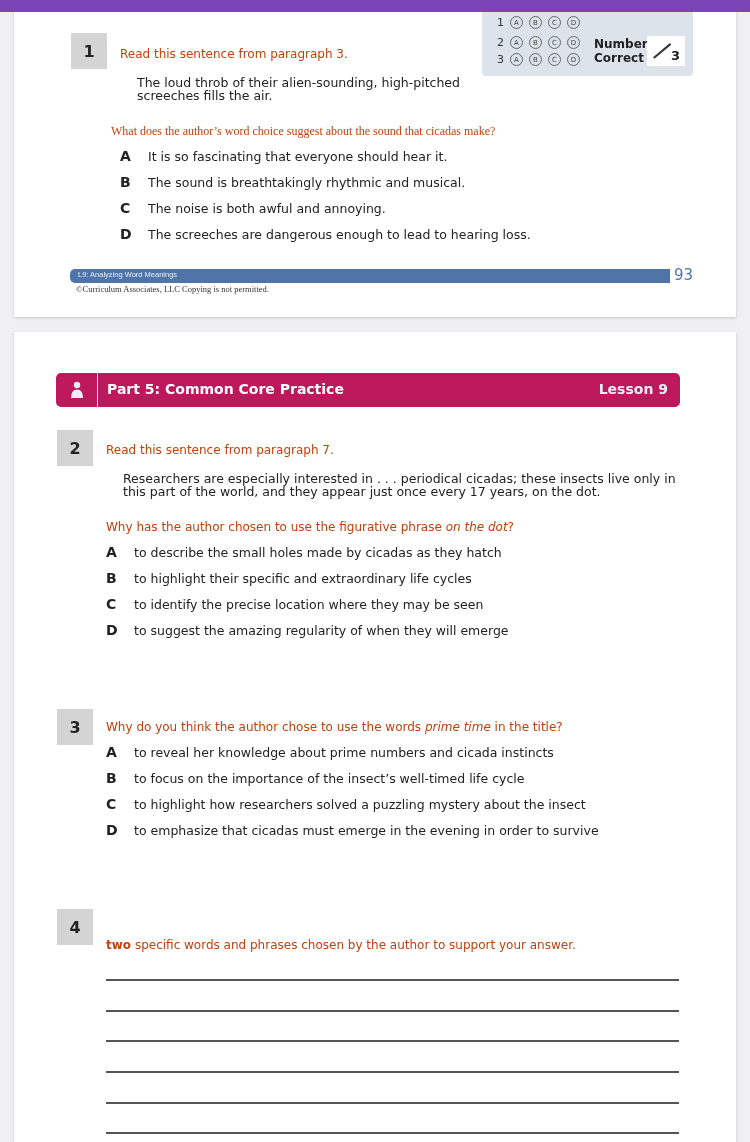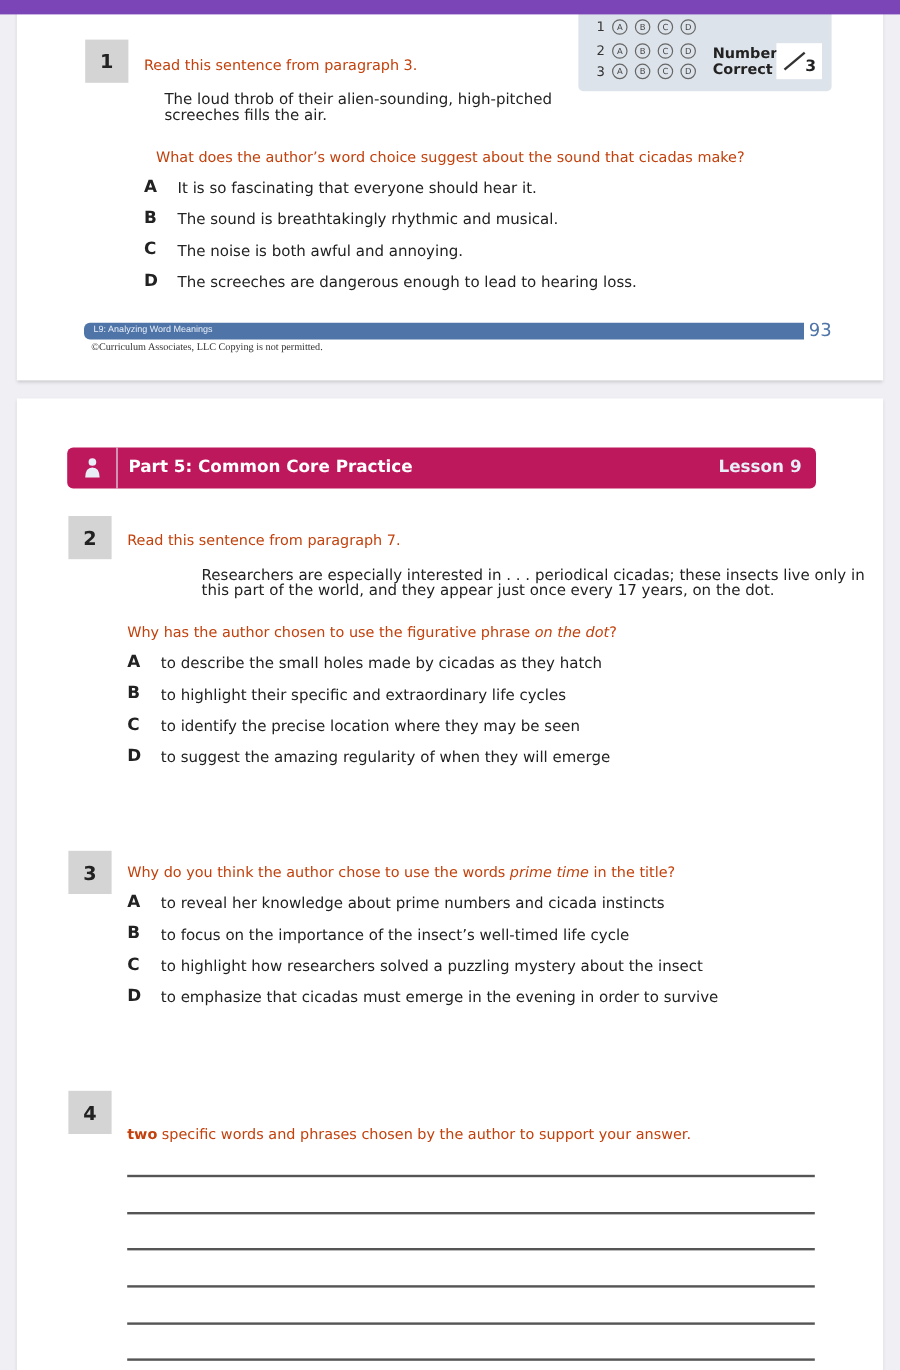--- a/index.html
+++ b/index.html
@@ -77,21 +77,21 @@
     </div>
     <div class="af-score">
       <div class="af-slash"></div>
       <div class="af-total">3</div>
     </div>
   </div>
 
   <div class="qnum" style="left:57px; top:43px;">1</div>
   <div class="txt" style="left:106px; top:56px;">Read this sentence from paragraph 3.</div>
   <div class="quote" style="left:123px; top:86px; width:330px;">The loud throb of their alien-sounding, high-pitched screeches fills the air.</div>
-  <div class="txt" style="left:116px; top:133px;">What does the author’s word choice suggest about the sound that cicadas make?</div>
+  <div class="txt" style="left:97px; top:133px;font-family:Liberation Serif, serif;">What does the author’s word choice suggest about the sound that cicadas make?</div>
 
   <div class="opt" style="left:106px; top:158px;">
     <span class="letter">A</span>
     <span>It is so fascinating that everyone should hear it.</span>
   </div>
   <div class="opt" style="left:106px; top:184px;">
     <span class="letter">B</span>
     <span>The sound is breathtakingly rhythmic and musical.</span>
   </div>
   <div class="opt" style="left:106px; top:210px;">
@@ -117,21 +117,21 @@
         <circle cx="7" cy="4" r="3.2" fill="#e9eef6"></circle>
         <path d="M1 17 Q1 8.5 7 8.5 Q13 8.5 13 17 Z" fill="#e9eef6"></path>
       </svg>
     </div>
     <div class="ph-title">Part 5: Common Core Practice</div>
     <div class="ph-lesson">Lesson 9</div>
   </div>
 
   <div class="qnum" style="left:43px; top:98px;">2</div>
   <div class="txt" style="left:92px; top:110px;text-align:center;">Read this sentence from paragraph 7.</div>
-  <div class="quote" style="left:109px; top:140px; width:560px;margin-left:45px;">Researchers are especially interested in . . . periodical cicadas; these insects live only in this part of the world, and they appear just once every 17 years, on the dot.</div>
+  <div class="quote" style="left:109px; top:140px; width:560px;">Researchers are especially interested in . . . periodical cicadas; these insects live only in this part of the world, and they appear just once every 17 years, on the dot.</div>
   <div class="txt" style="left:92px; top:187px;">
     <span>Why has the author chosen to use the figurative phrase </span><i>on the dot</i><span>?</span>
   </div>
 
   <div class="opt" style="left:92px; top:212px;">
     <span class="letter">A</span>
     <span>to describe the small holes made by cicadas as they hatch</span>
   </div>
   <div class="opt" style="left:92px; top:238px;">
     <span class="letter">B</span>

